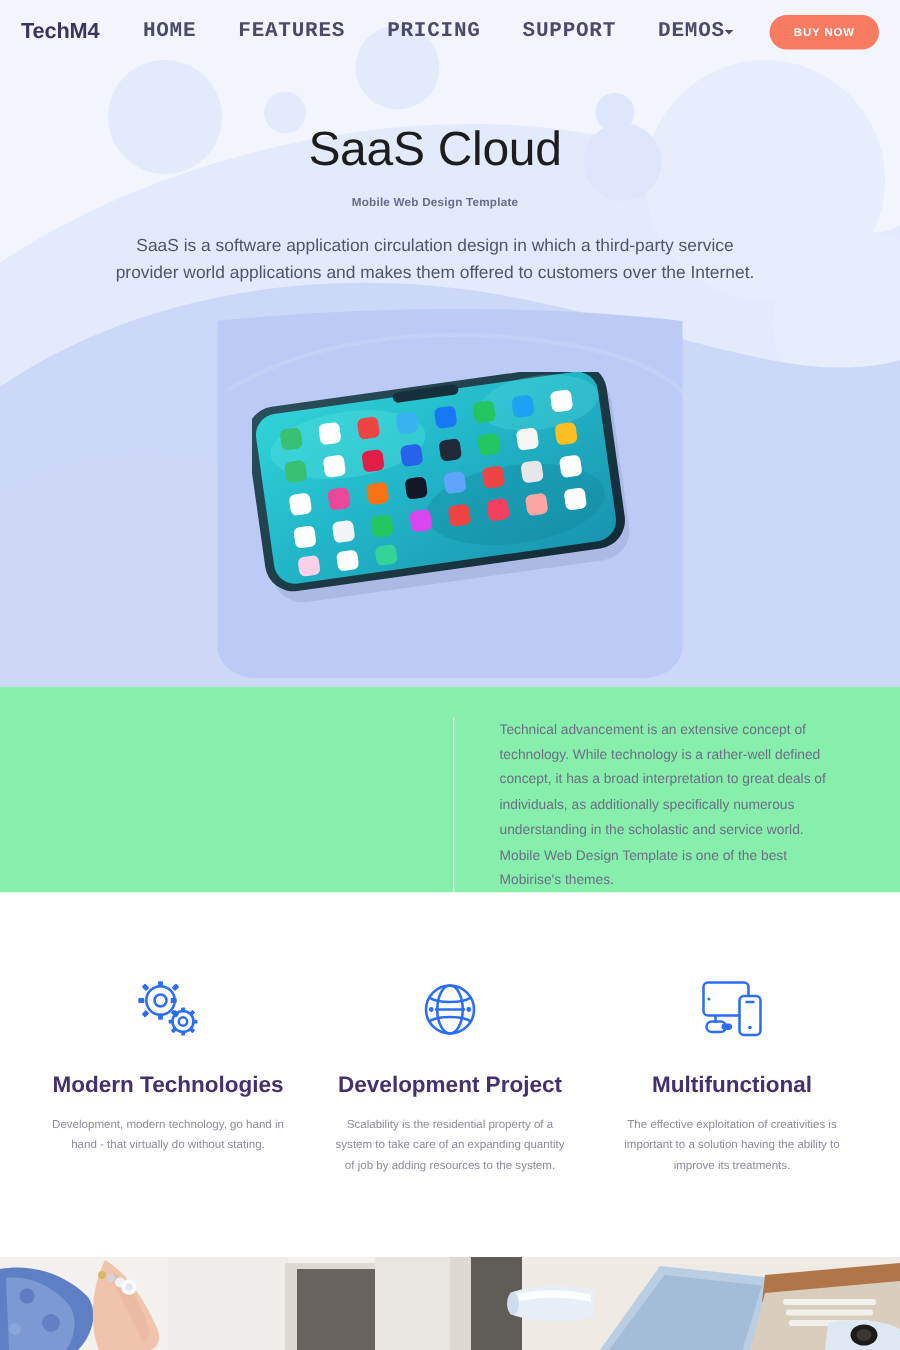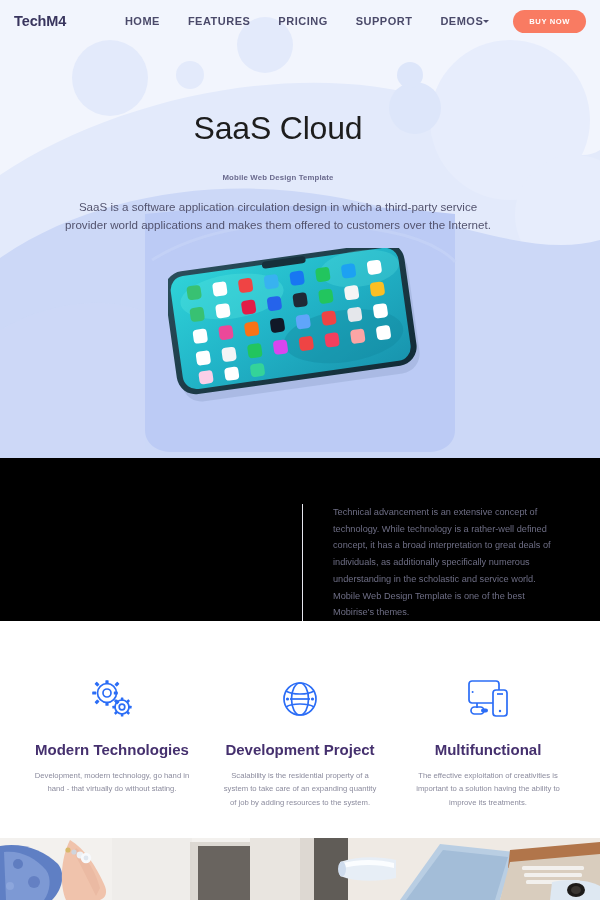--- a/index.html
+++ b/index.html
@@ -31,25 +31,25 @@
   }
   .logo {
     font-size: 14.5px; font-weight: bold;
     color: #39355e; letter-spacing: -0.1px;
   }
   .nav-right {
     margin-left: auto;
     display: flex; align-items: center; gap: 0px;
   }
   .nav-link {
-    font-size: 11px; font-weight: bold;
+    font-size: 14px; font-weight: bold;
     color: #4b4a6a; letter-spacing: 0.5px;
     text-transform: uppercase;
     padding: 6px 14px;
-    cursor: pointer; white-space: nowrap;
+    cursor: pointer; white-space: nowrap; font-family: Liberation Mono, monospace;
   }
   .nav-demos { display: flex; align-items: center; gap: 0; }
   .caret {
     width: 0; height: 0;
     border-left: 3.2px solid transparent;
     border-right: 3.2px solid transparent;
     border-top: 3.8px solid #4b4a6a;
     display: inline-block;
   }
   .buy-btn {
@@ -59,32 +59,32 @@
     letter-spacing: 0.6px; text-transform: uppercase;
     border: none; border-radius: 20px;
     padding: 7px 16px;
     margin-left: 10px;
     cursor: pointer;
     white-space: nowrap;
   }
 
   
   .hero-content {
-    position: absolute; top: 0; left: 0;
+    position: absolute; top: 0; left: 12px;
     width: 556px; z-index: 10;
     text-align: center;
-    padding-top: 109px;
+    padding-top: 80px;
   }
   .hero-title {
     font-size: 32px; font-weight: normal;
     color: #1d1d1d; letter-spacing: -0.2px;
     line-height: 1.2;
   }
   .hero-sub {
-    margin-top: 26px;
+    margin-top: 12px;
     font-size: 7.8px; font-weight: bold;
     color: #6a6a8e; letter-spacing: 0.15px;
   }
   .hero-desc {
     margin: 16px auto 0;
     width: 440px;
     font-size: 11.6px;
     line-height: 1.55;
     color: #53536e;
   }
@@ -108,22 +108,22 @@
     position: absolute;
     left: 168px; top: 248px;
     width: 254px; height: 175px;
     z-index: 9;
   }
 
   
   .intro {
     position: relative;
     width: 600px;
-    background: #000000;
-    padding: 46px 0 0 0;
+    background: #86efac;
+    padding: 20px 0 0 0;
     display: flex;
   }
   .intro-inner {
     margin-left: 302px;
     padding-left: 30px;
     border-left: 1px solid #e6e6ee;
     width: 258px;
   }
   .intro-text {
     font-size: 9.2px;

